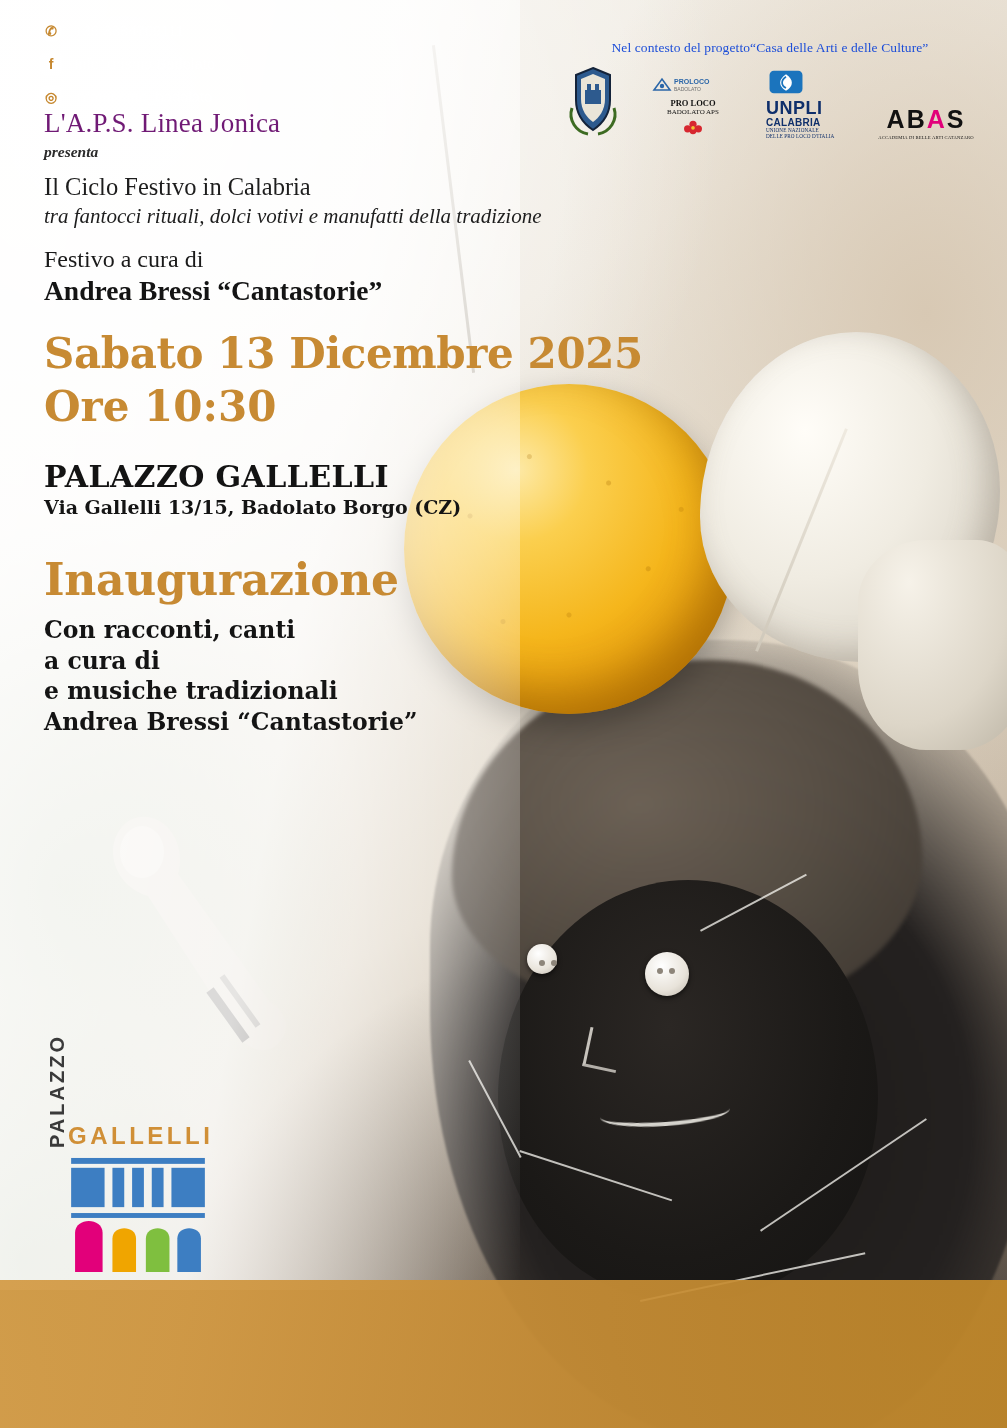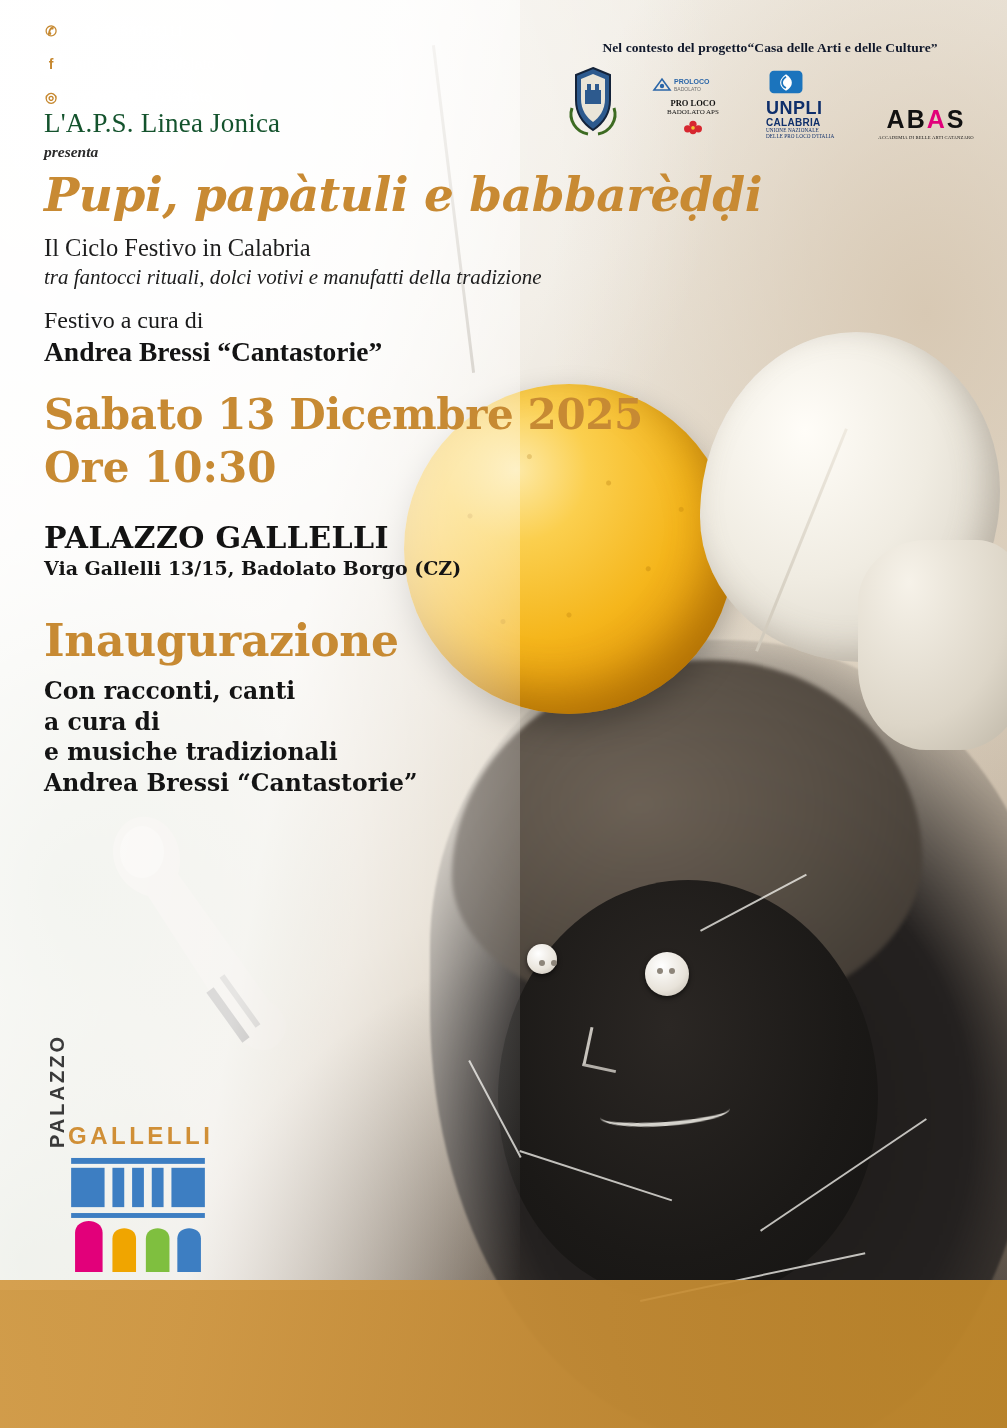--- a/index.html
+++ b/index.html
@@ -158,21 +158,21 @@
     background: linear-gradient(100deg, rgba(255,255,255,.90) 0%, rgba(255,255,255,.80) 55%, rgba(255,255,255,0) 100%);
   }
 
   
   .partners {
     position: absolute; left: 560px; top: 40px; width: 420px;
     text-align: center;
   }
   .partners .ctx {
     font-family: "Liberation Serif", serif;
-    font-weight: bold; font-size: 13.5px; color: #0f172a;
+    font-weight: normal; font-size: 13.5px; color: #1d4ed8;
     letter-spacing: .1px; white-space: nowrap; text-align: center;
   }
   .logos {
     margin-top: 8px;
     display: flex; align-items: flex-end; justify-content: center; gap: 30px;
   }
   .logo { text-align: center; }
 
   
   .crest { width: 54px; height: 72px; position: relative; }
@@ -190,21 +190,21 @@
   .abas { width: 96px; text-align: center; }
   .abas .a-word {
     font-family: "Liberation Sans", sans-serif; font-weight: bold;
     font-size: 25px; letter-spacing: 2px; line-height: 1;
   }
   .abas .a-tiny { font-size: 4.6px; color: #111; letter-spacing: .2px; margin-top: 3px; }
 
   
   .content { position: absolute; left: 44px; top: 108px; width: 700px; }
 
-  .aps { font-size: 27px; color: #14532d; letter-spacing: .2px; }
+  .aps { font-size: 27px; color: #701a75; letter-spacing: .2px; }
   .presenta { font-style: italic; font-weight: bold; font-size: 15.5px; color: #2a2a2a; margin-top: 4px; }
 
   .title {
     margin-top: 6px;
     font-family: "DejaVu Serif", serif;
     font-style: italic; font-weight: bold;
     font-size: 47px; color: #c88a33;
     letter-spacing: -.5px; white-space: nowrap;
   }
   .subtitle1 { margin-top: 12px; font-size: 24.5px; color: #1d1d1d; }
@@ -381,21 +381,20 @@
         </div>
         <div class="a-tiny">ACCADEMIA DI BELLE ARTI  CATANZARO</div>
       </div>
 
     </div>
   </div>
 
   <div class="content">
     <div class="aps">L'A.P.S. Linea Jonica</div>
     <div class="presenta">presenta</div>
-    <div class="title">Pupi, papàtuli e babbarèḍḍi</div>
     <div class="subtitle1">Il Ciclo Festivo in Calabria</div>
     <div class="subtitle2">tra fantocci rituali, dolci votivi e manufatti della tradizione</div>
 
     <div class="cura">Festivo a cura di</div>
     <div class="curator">Andrea Bressi “Cantastorie”</div>
 
     <div class="date">Sabato 13 Dicembre 2025</div>
     <div class="time">Ore 10:30</div>
 
     <div class="venue">PALAZZO GALLELLI</div>

